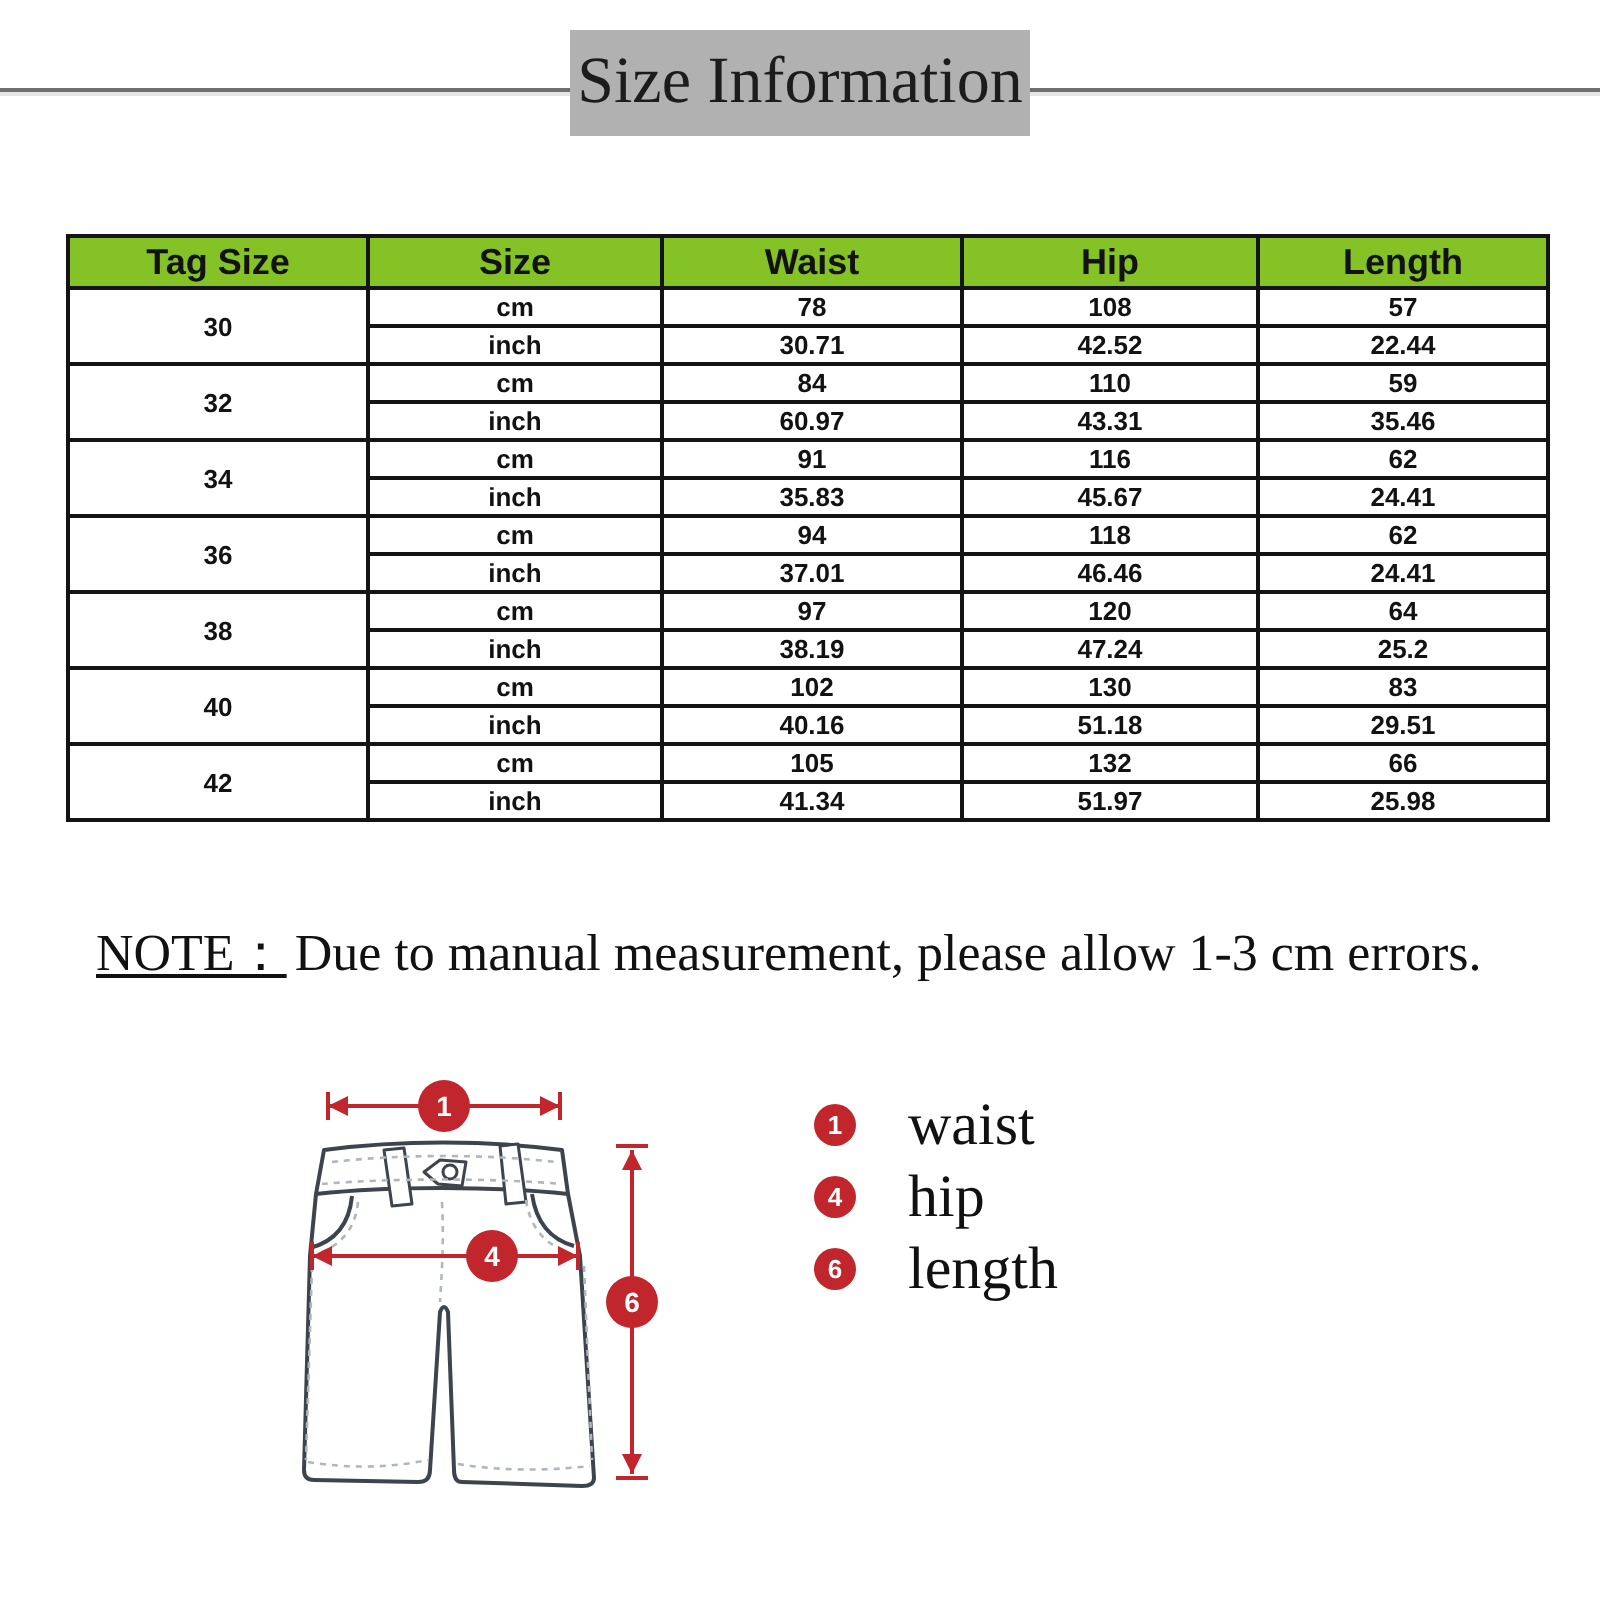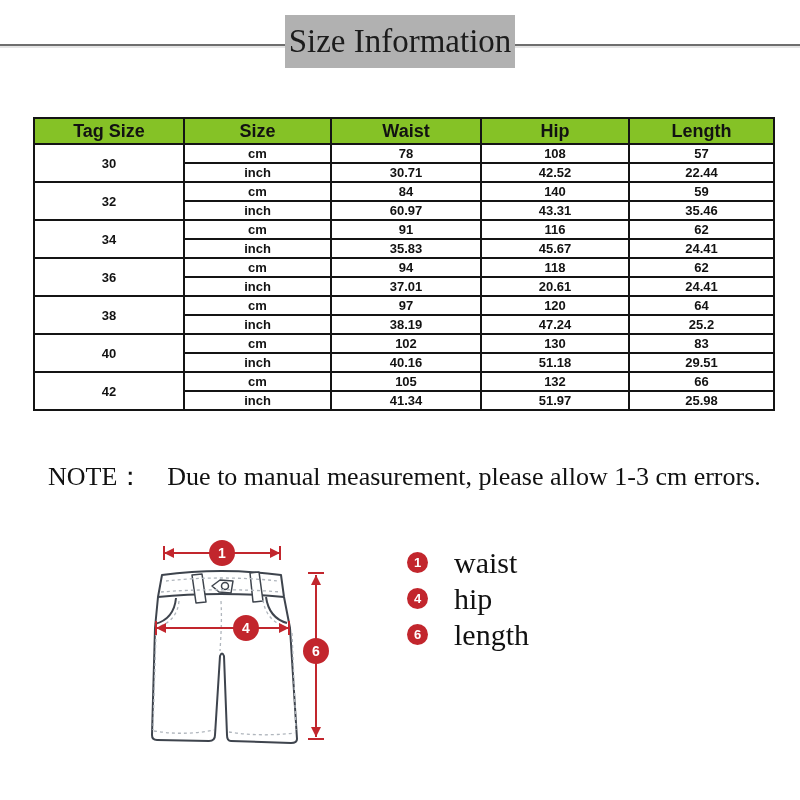--- a/index.html
+++ b/index.html
@@ -17,21 +17,21 @@
   .size-table{position:absolute;left:33px;top:117px;width:740px;border-collapse:collapse;
               table-layout:fixed;}
   .size-table th,.size-table td{border:2px solid #141414;text-align:center;vertical-align:middle;
               font-weight:bold;color:#121212;padding:0;}
   .size-table th{background:var(--green,#85c226);height:24px;font-size:18px;}
   .size-table td{height:17px;font-size:13px;background:#ffffff;}
 
   
   .note{position:absolute;left:48px;top:459px;width:720px;font-family:"Liberation Serif",serif;
         font-size:26px;color:#111;white-space:nowrap;}
-  .note .note-label{margin-right:24px;}
+  .note .note-label{margin-right:4px;text-decoration:underline;}
 
   
   .diagram{position:absolute;left:140px;top:525px;}
 
   
   .legend{position:absolute;left:407px;top:551px;}
   .legend-row{display:flex;align-items:center;margin-bottom:13px;height:23px;}
   .legend-badge{width:21px;height:21px;border-radius:50%;background:var(--red,#c2262d);
         color:#fff;font-size:13px;font-weight:bold;display:flex;align-items:center;
         justify-content:center;flex:0 0 21px;}
@@ -76,21 +76,21 @@
         <tr>
           <td>inch</td>
           <td>30.71</td>
           <td>42.52</td>
           <td>22.44</td>
         </tr>
         <tr>
           <td rowspan="2">32</td>
           <td>cm</td>
           <td>84</td>
-          <td>140</td>
+          <td>110</td>
           <td>59</td>
         </tr>
         <tr>
           <td>inch</td>
           <td>60.97</td>
           <td>43.31</td>
           <td>35.46</td>
         </tr>
         <tr>
           <td rowspan="2">34</td>
@@ -108,21 +108,21 @@
         <tr>
           <td rowspan="2">36</td>
           <td>cm</td>
           <td>94</td>
           <td>118</td>
           <td>62</td>
         </tr>
         <tr>
           <td>inch</td>
           <td>37.01</td>
-          <td>20.61</td>
+          <td>46.46</td>
           <td>24.41</td>
         </tr>
         <tr>
           <td rowspan="2">38</td>
           <td>cm</td>
           <td>97</td>
           <td>120</td>
           <td>64</td>
         </tr>
         <tr>

